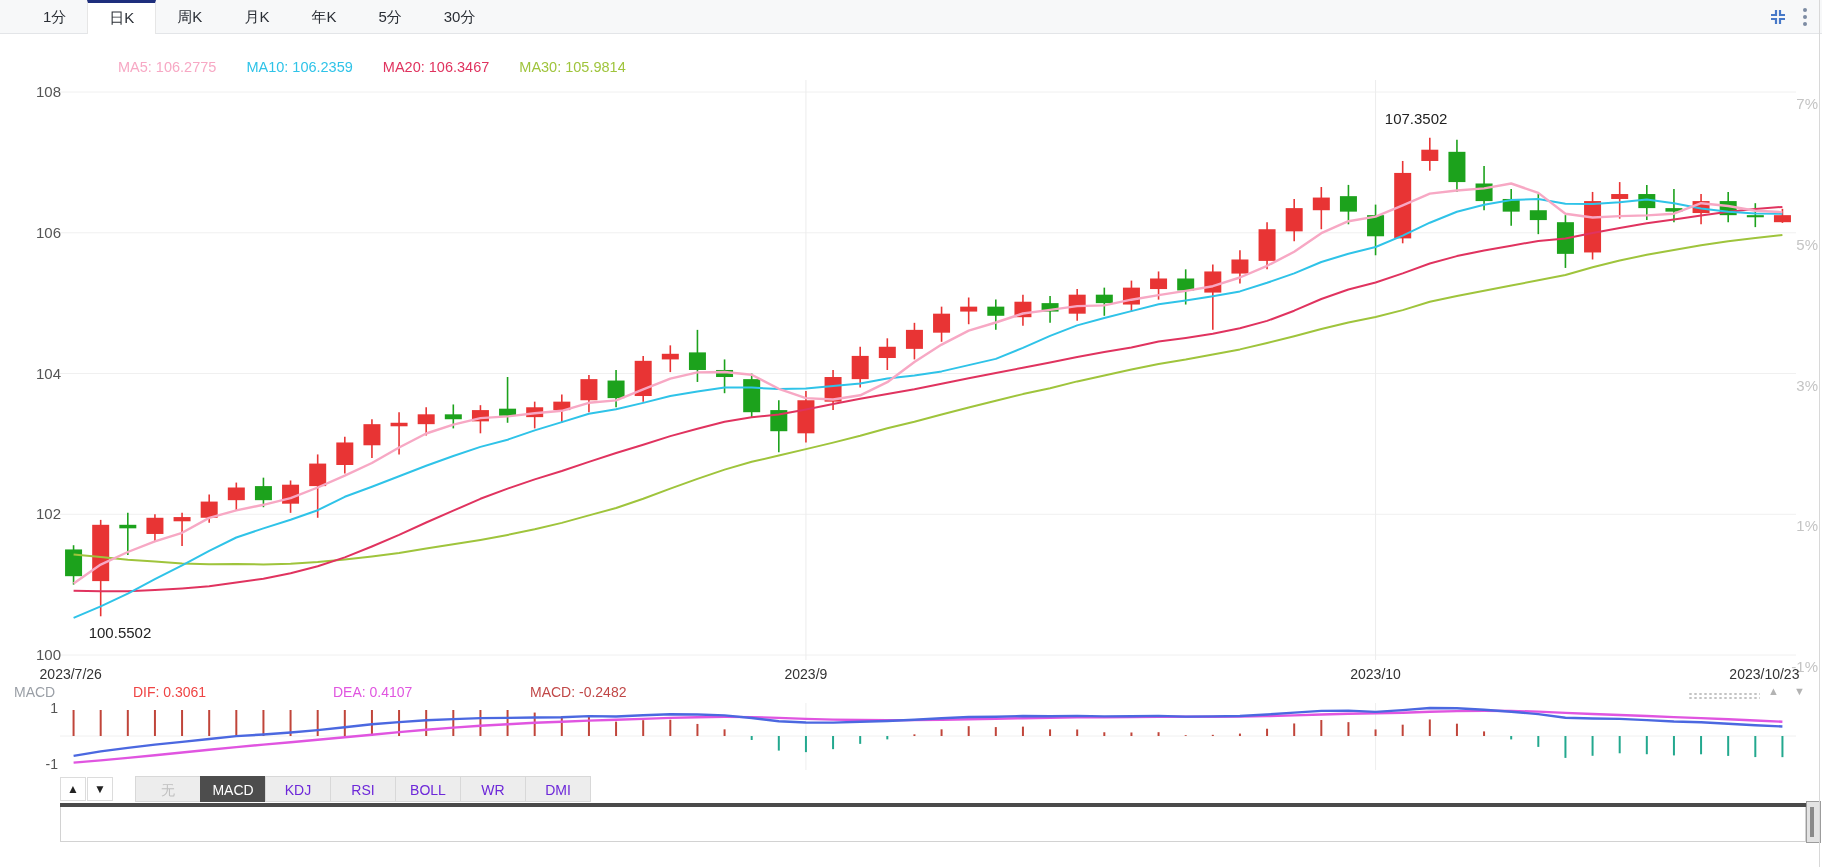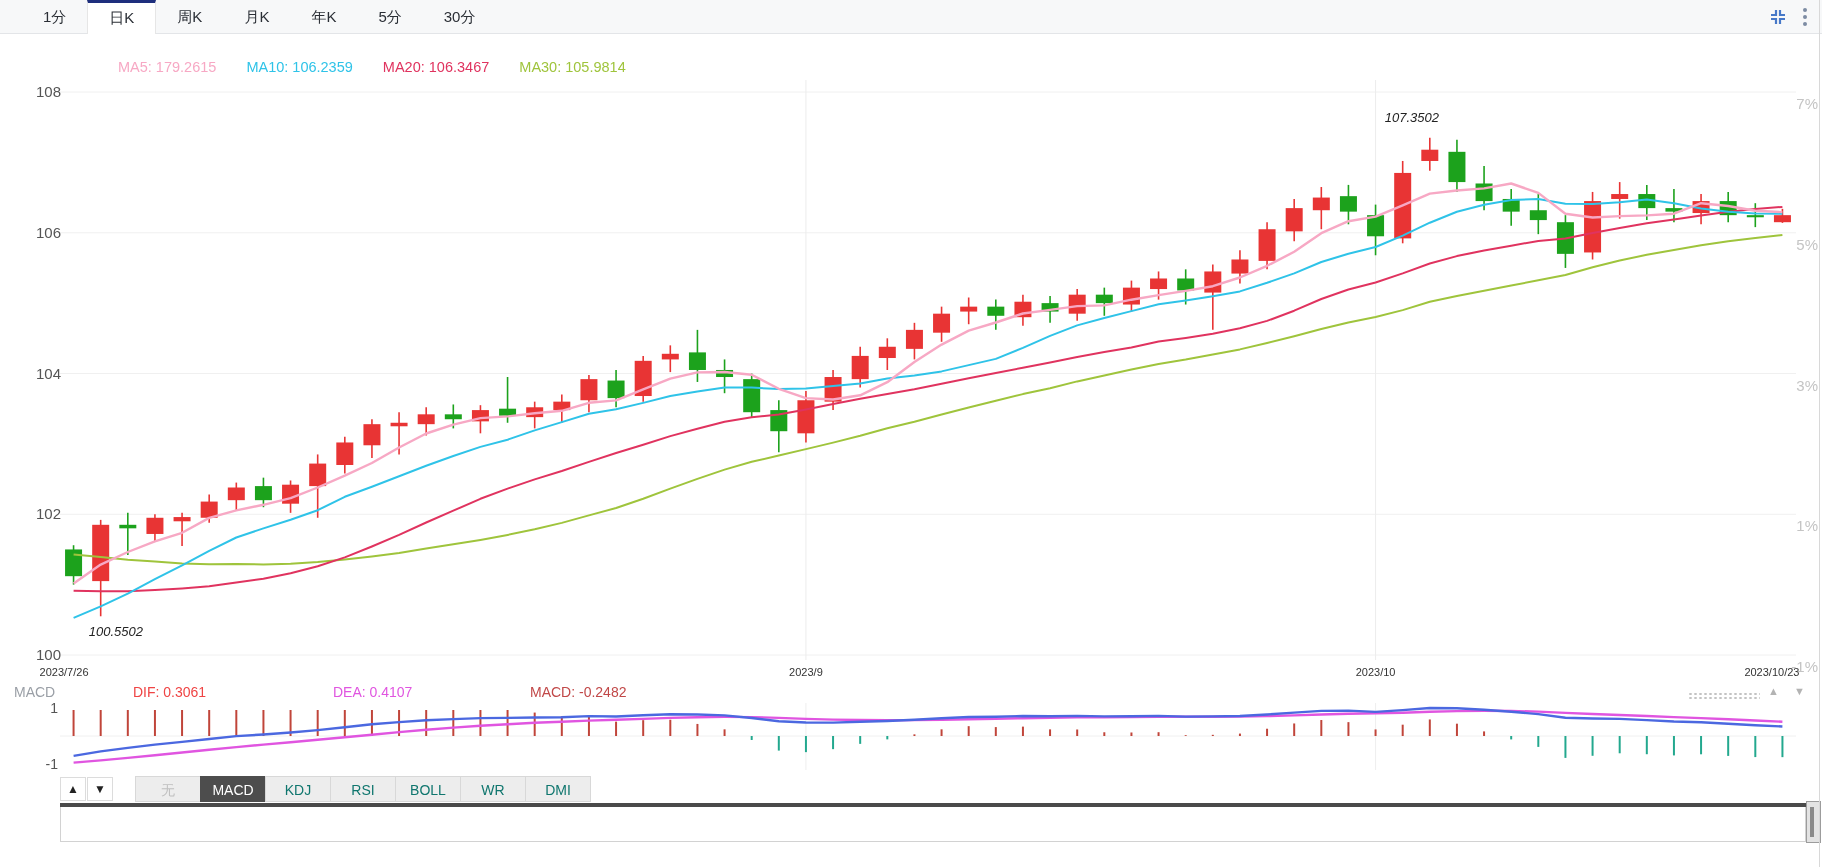--- a/index.html
+++ b/index.html
@@ -20,36 +20,36 @@
   .c-green{color:#13a513;}
   .c-red{color:#e23b3b;}
   .c-dark{color:#444;}
   .c-ma5{color:#f7a8c4;}
   .c-ma10{color:#2fc3e8;}
   .c-ma20{color:#e0335f;text-align:center;}
   .c-ma30{color:#9fc43c;}
   .chart-label{position:absolute;pointer-events:none;}
   .ylab{font-size:15px;color:#555;}
   .y2lab{font-size:15px;color:#c4c4c4;width:48px;text-align:right;}
-  .xlab{font-size:11px;color:#333;}
-  .anno{font-size:13px;color:#222;font-style:italic;}
+  .xlab{font-size:14px;color:#333;}
+  .anno{font-size:15px;color:#222;}
   .yrlab{font-size:13px;color:#555;width:64px;text-align:center;}
   .macdlab{font-size:14px;color:#555;width:30px;text-align:right;}
   svg.layer{position:absolute;left:0;top:0;pointer-events:none;}
   
   .macdrow{position:absolute;top:684px;left:0;width:1822px;height:18px;font-size:14px;white-space:nowrap;}
   .macdrow .t{position:absolute;top:0;}
   .dots{position:absolute;left:1688px;top:8px;width:72px;height:8px;
         background-image:radial-gradient(circle,#c3c3c3 1px,transparent 1.4px);
         background-size:5px 4px;}
   .udarrow{position:absolute;top:1px;font-size:11px;color:#b3b3b3;cursor:pointer;}
   
   .arrowbtn{position:absolute;top:777px;width:26px;height:24px;background:#fff;border:1px solid #dcdcdc;box-sizing:border-box;text-align:center;line-height:22px;font-size:12px;color:#222;cursor:pointer;}
   .indtabs{position:absolute;left:136px;top:776px;display:flex;}
-  .indtab{width:66px;height:26px;line-height:26px;text-align:center;font-size:14px;background:#ededed;color:#0f766e;border:1px solid #d8d8d8;margin-left:-1px;box-sizing:border-box;cursor:pointer;}
+  .indtab{width:66px;height:26px;line-height:26px;text-align:center;font-size:14px;background:#ededed;color:#6d28d9;border:1px solid #d8d8d8;margin-left:-1px;box-sizing:border-box;cursor:pointer;}
   .indtab.none{color:#bfbfbf;}
   .indtab.active{background:#4d4d4d;color:#fff;border-color:#4d4d4d;}
   
   .navbar-dark{position:absolute;left:60px;top:803px;width:1746px;height:4px;background:#4a4a4a;cursor:pointer;}
   .navstrip{position:absolute;left:60px;top:807px;width:1746px;height:35px;border:1px solid #d2d2d2;border-top:none;box-sizing:border-box;background:#fff;cursor:pointer;}
   .navhandle{position:absolute;left:1806px;top:801px;width:15px;height:42px;background:#e3e3e3;border:1px solid #9c9c9c;box-sizing:border-box;cursor:ew-resize;}
   .navhandle .inner{position:absolute;left:3px;top:5px;width:4px;height:30px;background:#8a8a8a;}
   .edge{position:absolute;left:1819px;top:0;width:1px;height:867px;background:#d8d8d8;}
 </style>
 </head>
@@ -79,21 +79,21 @@
       <svg width="6" height="20" viewBox="0 0 6 20">
           <circle cx="3" cy="3" r="2" fill="#7d8ca3"></circle>
           <circle cx="3" cy="10" r="2" fill="#7d8ca3"></circle>
           <circle cx="3" cy="17" r="2" fill="#7d8ca3"></circle>
         </svg>
     </span>
   </div>
 
 
   <div class="marow">
-    <span class="c-ma5">MA5: 179.2615</span>
+    <span class="c-ma5">MA5: 106.2775</span>
     <span class="c-ma10">MA10: 106.2359</span>
     <span class="c-ma20">MA20: 106.3467</span>
     <span class="c-ma30">MA30: 105.9814</span>
   </div>
 
   <svg id="main-svg" class="layer" width="1822" height="867" viewBox="0 0 1822 867">
       <line x1="60" y1="92" x2="1796" y2="92" stroke="#f0f0f0" stroke-width="1"></line>
       <line x1="60" y1="232.75" x2="1796" y2="232.75" stroke="#f0f0f0" stroke-width="1"></line>
       <line x1="60" y1="373.5" x2="1796" y2="373.5" stroke="#f0f0f0" stroke-width="1"></line>
       <line x1="60" y1="514.25" x2="1796" y2="514.25" stroke="#f0f0f0" stroke-width="1"></line>

